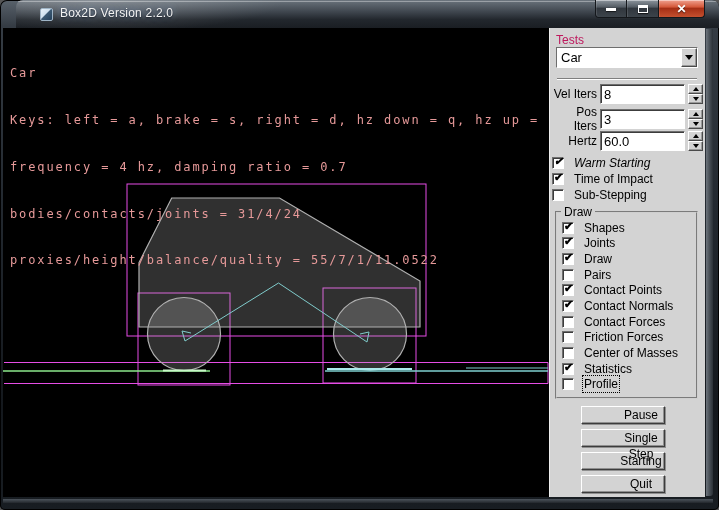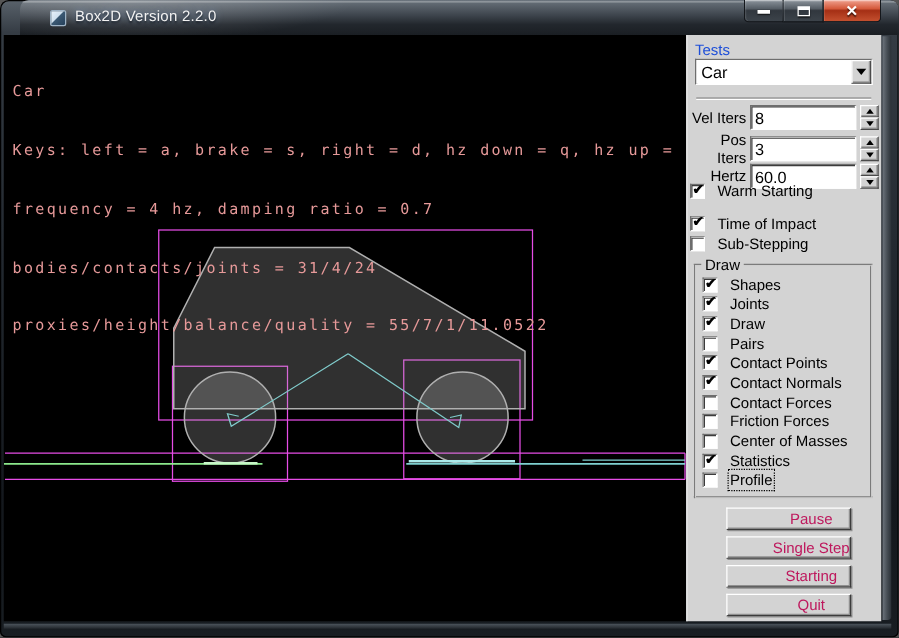--- a/index.html
+++ b/index.html
@@ -49,21 +49,21 @@
   .hud { position:absolute; left:7px; top:7px; color:#e69999;
     font-family:"DejaVu Sans Mono", monospace; font-size:12px; line-height:15.6px;
     letter-spacing:1.9px; white-space:pre; }
   .hud div { height:15.6px; }
   .sim-svg { position:absolute; left:0; top:0; }
 
   
   .sidebar { position:absolute; left:549px; top:28px; width:156px; height:469px;
     background:#d3d3d3; border-left:1px solid #ededed; color:#000; font-size:12px; }
 
-  .ui-label { position:absolute; color:#1d4ed8; }
+  .ui-label { position:absolute; color:#be185d; }
 
   .sunken { border:1px solid; border-color:#6e6e6e #ffffff #ffffff #6e6e6e;
     box-shadow:inset 1px 1px 0 #3c3c3c; background:#fff; }
   .raisedc { border:1px solid; border-color:#ffffff #4a4a4a #4a4a4a #ffffff;
     background:#d3d3d3; box-shadow:inset -1px -1px 0 #9a9a9a; }
 
   .combo { position:absolute; left:6px; top:19px; width:142px; height:21px; display:flex; }
   .combo-field { flex:1; background:#fff; padding:2px 4px; font-size:13px; overflow:hidden; }
   .combo-arrow { width:16px; display:flex; align-items:center; justify-content:center; }
   .tri-down { width:0; height:0; border-left:4px solid transparent; border-right:4px solid transparent;
@@ -92,24 +92,24 @@
   .cblabel.focused { outline:1px dotted #000; outline-offset:1px; }
 
   .group-frame { position:absolute; left:5px; top:183px; width:143px; height:188px;
     border:2px groove #cfcfcf; }
   .group-label { position:absolute; left:4px; top:-8px; background:#d3d3d3; padding:0 3px; }
   .group-body { position:absolute; left:5px; top:8px; right:4px; bottom:4px;
     display:flex; flex-direction:column; }
   .group-body .cbrow { position:relative; margin-bottom:2.7px; }
 
   .btn-col { position:absolute; left:31px; top:378px; width:100px; }
-  .ui-btn { width:100px; height:18px; margin-bottom:5px; background:#d3d3d3;
+  .ui-btn { width:84px; height:18px; margin-bottom:5px; background:#d3d3d3;
     border:1px solid; border-color:#ffffff #3c3c3c #3c3c3c #ffffff;
     box-shadow:inset -1px -1px 0 #8f8f8f, 1px 1px 0 #8f8f8f;
-    font-size:12px; text-align:center; line-height:16px; color:#be185d;
+    font-size:12px; text-align:center; line-height:16px; color:#000000;
     font-family:"Liberation Sans", sans-serif; display:block;padding-left:36px; }
 
   
   .frame-right { position:absolute; left:706px; top:29px; width:7px; height:467px;
     background:linear-gradient(90deg,#6d747c,#454c53 55%,#2b3137); border-radius:0 0 3px 0; }
   .frame-bottom { position:absolute; left:3px; top:499px; width:710px; height:4px;
     background:linear-gradient(180deg,#4c545c,#22272c); }
 </style>
 </head>
 <body>
@@ -215,21 +215,21 @@
       <span class="spinner">
         <span class="spin-btn raisedc">
             <span class="tri-up-s"></span>
           </span>
         <span class="spin-btn raisedc">
             <span class="tri-down-s"></span>
           </span>
       </span>
     </div>
 
-    <div class="cbrow" style="left:2px; top:118px;">
+    <div class="cbrow" style="left:2px; top:128px;font-style:italic;">
       <span class="cb checked"></span>
       <span class="cblabel">Warm Starting</span>
     </div>
     <div class="cbrow" style="left:2px; top:144px;justify-content:flex-end;">
       <span class="cb checked"></span>
       <span class="cblabel">Time of Impact</span>
     </div>
     <div class="cbrow" style="left:2px; top:160px;">
       <span class="cb"></span>
       <span class="cblabel">Sub-Stepping</span>

